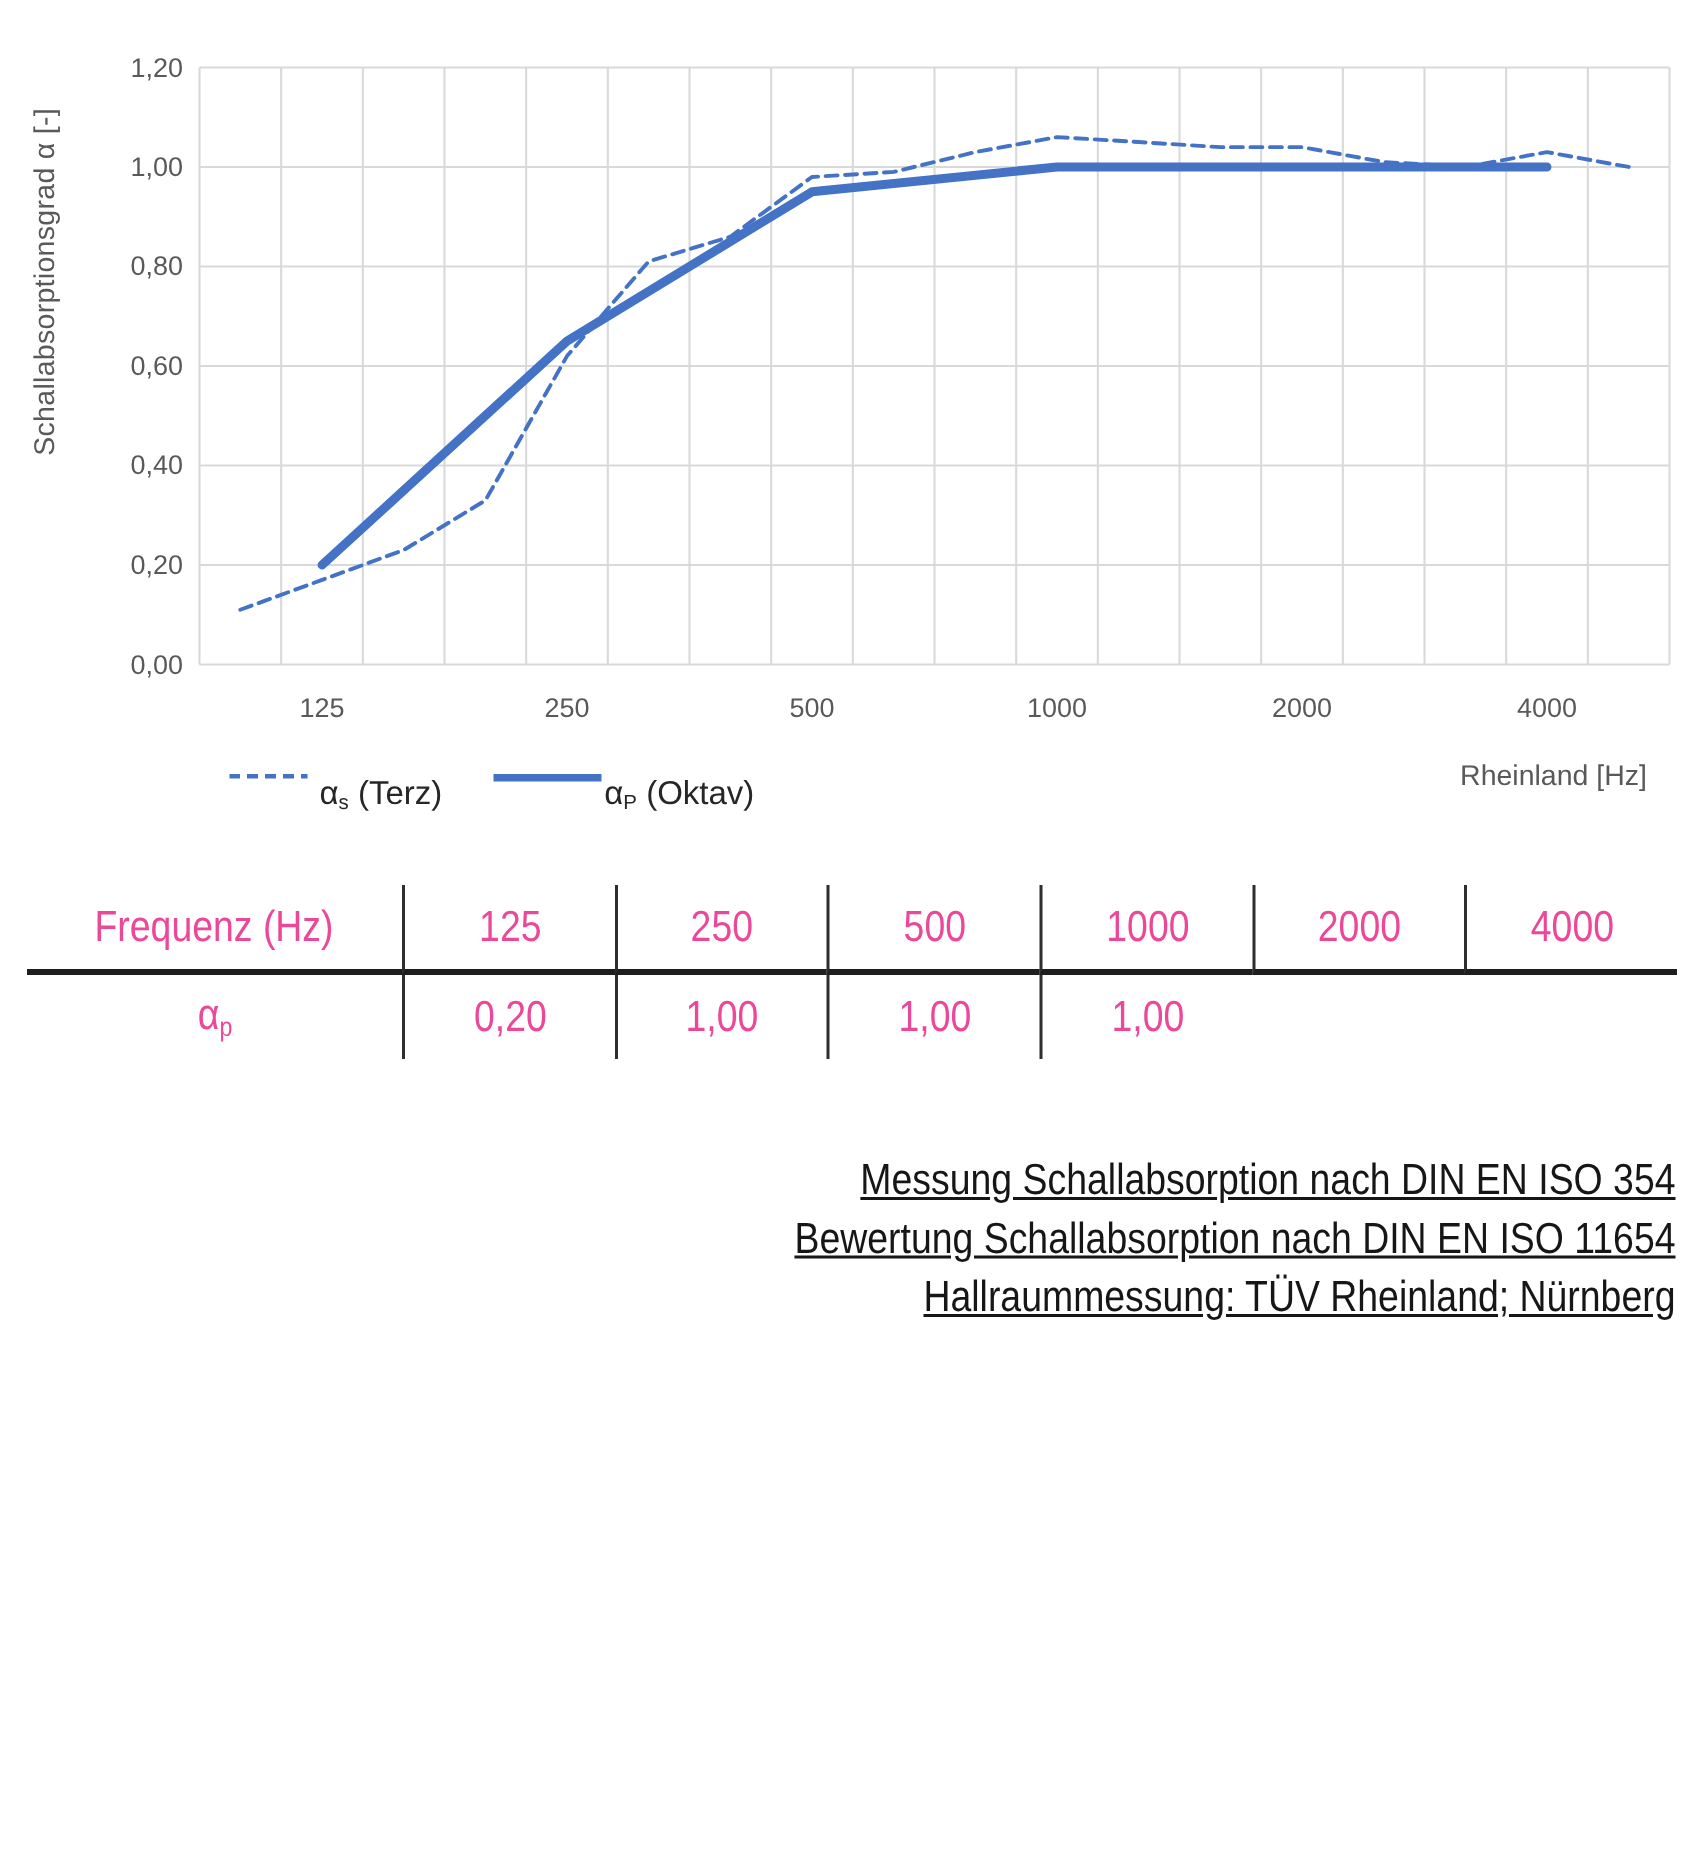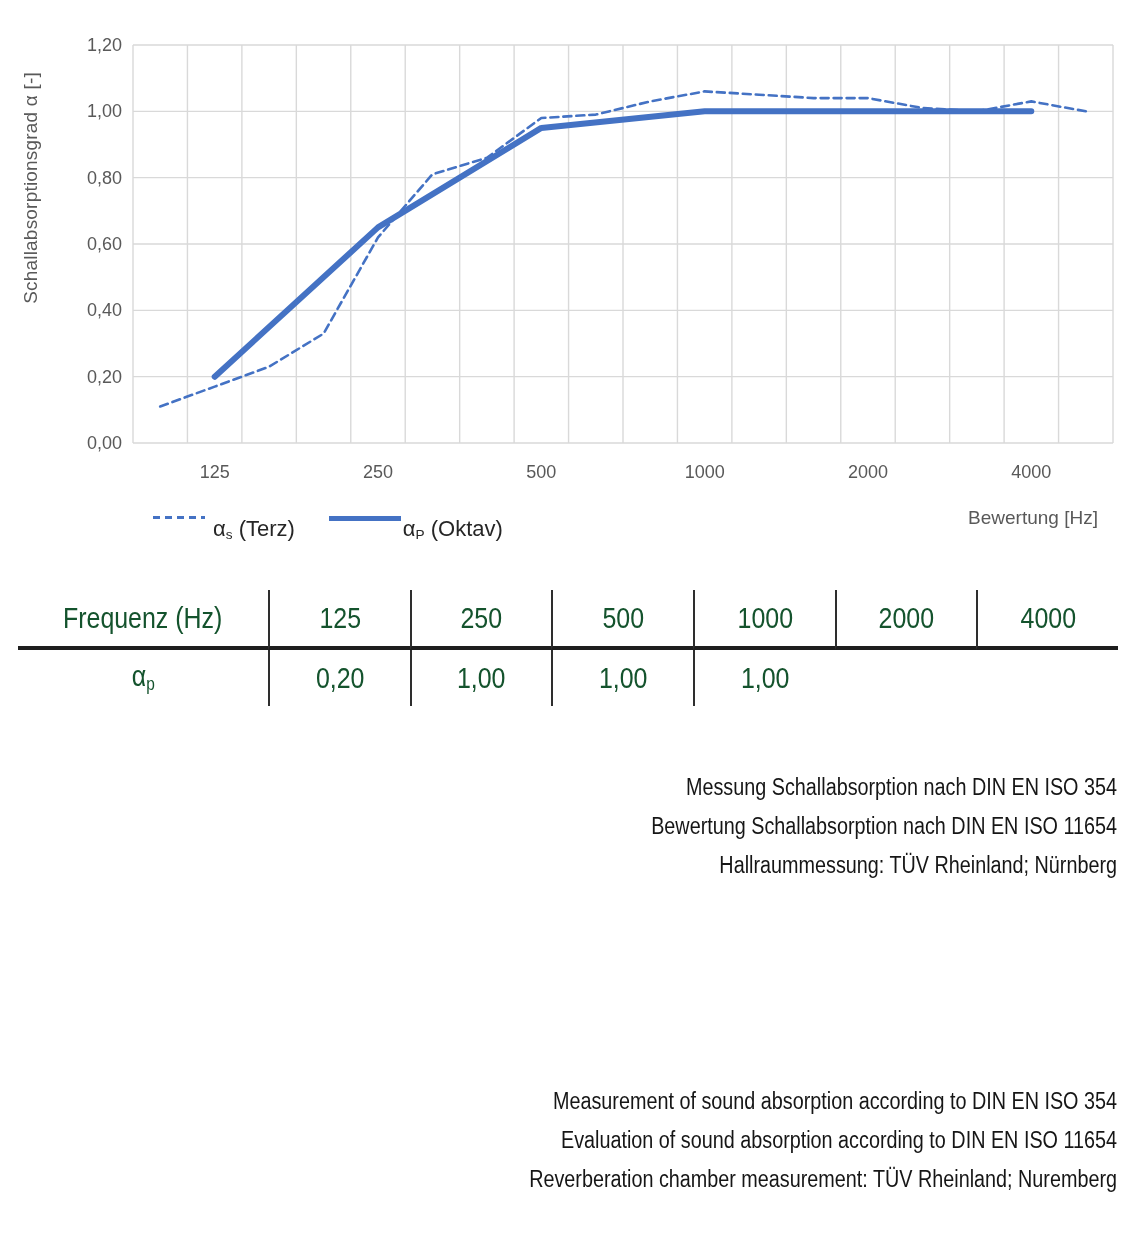--- a/index.html
+++ b/index.html
@@ -20,29 +20,29 @@
     font-size:22px;color:#262626;}
   .legend-item{display:flex;align-items:flex-start;}
   .legend-sample-dashed{width:52px;height:3px;margin-right:8px;
     background:repeating-linear-gradient(90deg,var(--blue) 0 7px,transparent 7px 12px);}
   .legend-sample-solid{width:72px;height:5px;background:var(--blue);margin-right:2px;}
   .sub{font-size:0.62em;vertical-align:-0.25em;}
 
   
   #freq-table{position:absolute;left:18px;top:590px;width:1100px;
     display:grid;grid-template-columns:250px repeat(6,1fr);
-    font-size:29px;color:#14532d;}
+    font-size:29px;color:#ec4899;}
   .t-cell{height:56px;display:flex;align-items:center;justify-content:center;}
   .t-cell.head{border-bottom:4px solid #1e1e1e;}
   .t-cell.vline{border-left:2px solid #2e2e2e;}
   .cond{display:inline-block;transform:scaleX(0.86);transform-origin:50% 50%;white-space:nowrap;}
 
   
   .notes{position:absolute;right:18px;left:18px;text-align:right;
-    font-size:23px;line-height:39px;color:#161616;}
+    font-size:29px;line-height:39px;color:#161616;text-decoration:underline;}
   .notes .line{transform:scaleX(0.86);transform-origin:100% 50%;white-space:nowrap;}
   #notes-de{top:768px;}
   #notes-fr{top:925px;}
   #notes-en{top:1082px;}
 
   :root{--blue:#4472C4;}
 </style>
 </head>
 <body>
 
@@ -90,21 +90,21 @@
         <text x="868" y="478" text-anchor="middle" font-size="18" fill="#595959">2000</text>
         <text x="1031.3333333333333" y="478" text-anchor="middle" font-size="18" fill="#595959">4000</text>
         <polyline points="160.2,406.5 214.7,386.6 269.1,366.7 323.6,333.6 378.0,237.4 432.4,174.3 486.9,157.8 541.3,118.0 595.8,114.6 650.2,101.4 704.7,91.4 759.1,94.7 813.6,98.1 868.0,98.1 922.4,108.0 976.9,111.3 1031.3,101.4 1085.8,111.3" fill="none" stroke="#4472C4" stroke-linejoin="round" stroke-linecap="round" stroke-width="2.6" stroke-dasharray="8 5"></polyline>
         <polyline points="214.7,376.7 378.0,227.4 541.3,127.9 704.7,111.3 868.0,111.3 1031.3,111.3" fill="none" stroke="#4472C4" stroke-linejoin="round" stroke-linecap="round" stroke-width="6"></polyline>
       </svg>
 
     <div class="y-axis-title-box">
       <span>Schallabsorptionsgrad α [-]</span>
     </div>
 
-    <div class="x-axis-title">Bewertung [Hz]</div>
+    <div class="x-axis-title">Rheinland [Hz]</div>
 
     <div id="legend">
       <div class="legend-item">
         <span class="legend-sample-dashed"></span>
         <span><span>α</span><span class="sub">s</span><span> (Terz)</span></span>
       </div>
       <div class="legend-item">
         <span class="legend-sample-solid"></span>
         <span><span>α</span><span class="sub">P</span><span> (Oktav)</span></span>
       </div>
@@ -149,19 +149,14 @@
     <div class="t-cell vline">
         <span class="cond">1,00</span>
       </div>
   </div>
 
   <div id="notes-de" class="notes">
     <div class="line">Messung Schallabsorption nach DIN EN ISO 354</div>
     <div class="line">Bewertung Schallabsorption nach DIN EN ISO 11654</div>
     <div class="line">Hallraummessung: TÜV Rheinland; Nürnberg</div>
   </div>
-  <div id="notes-en" class="notes">
-    <div class="line">Measurement of sound absorption according to DIN EN ISO 354</div>
-    <div class="line">Evaluation of sound absorption according to DIN EN ISO 11654</div>
-    <div class="line">Reverberation chamber measurement: TÜV Rheinland; Nuremberg</div>
-  </div>
 
 </div>
 
 </body></html>

